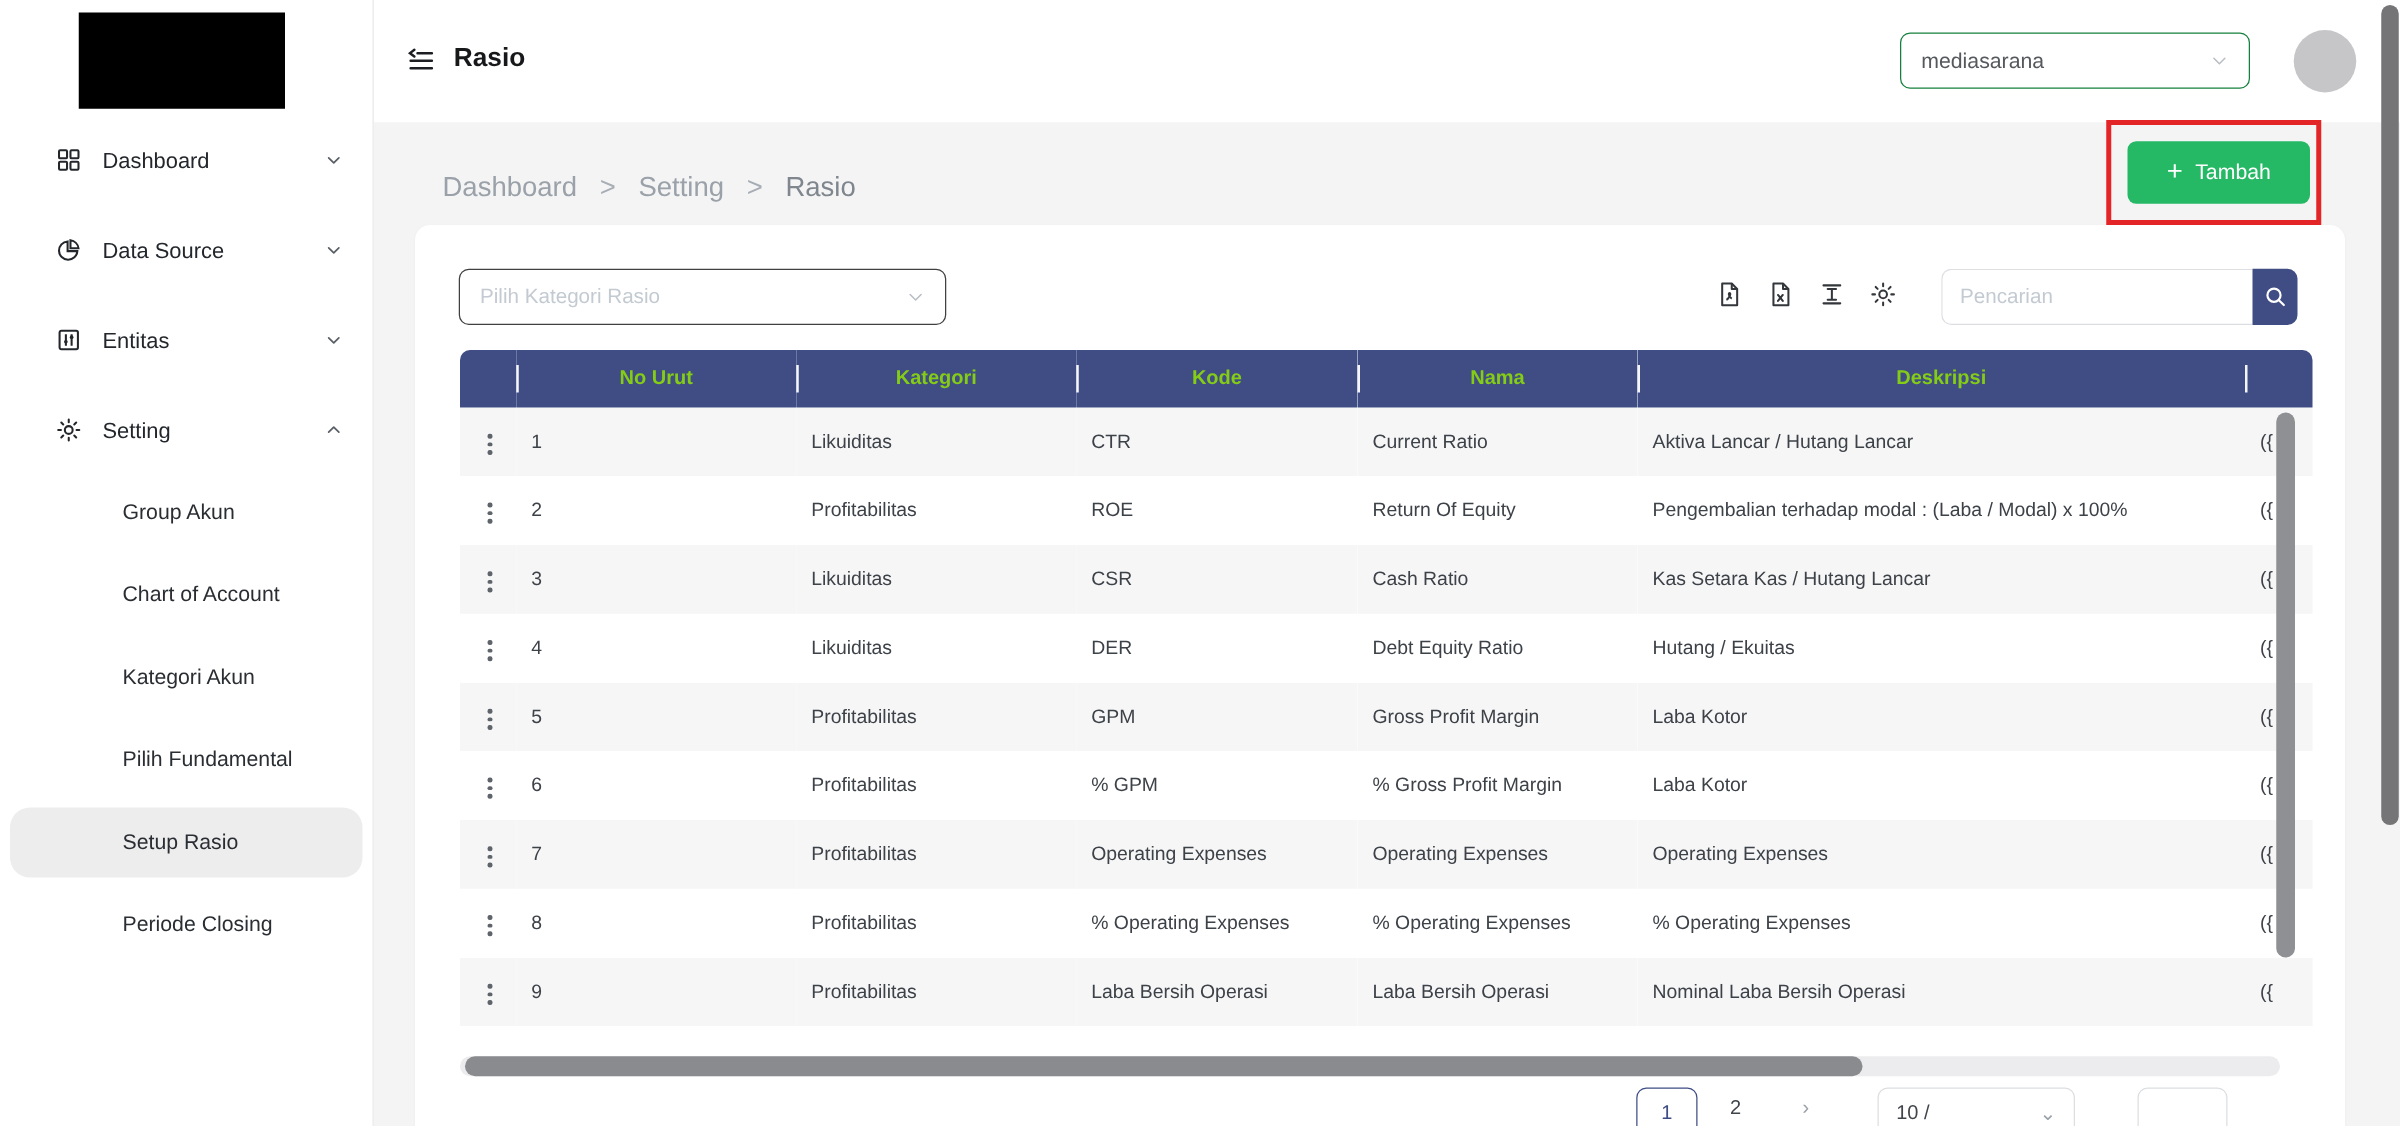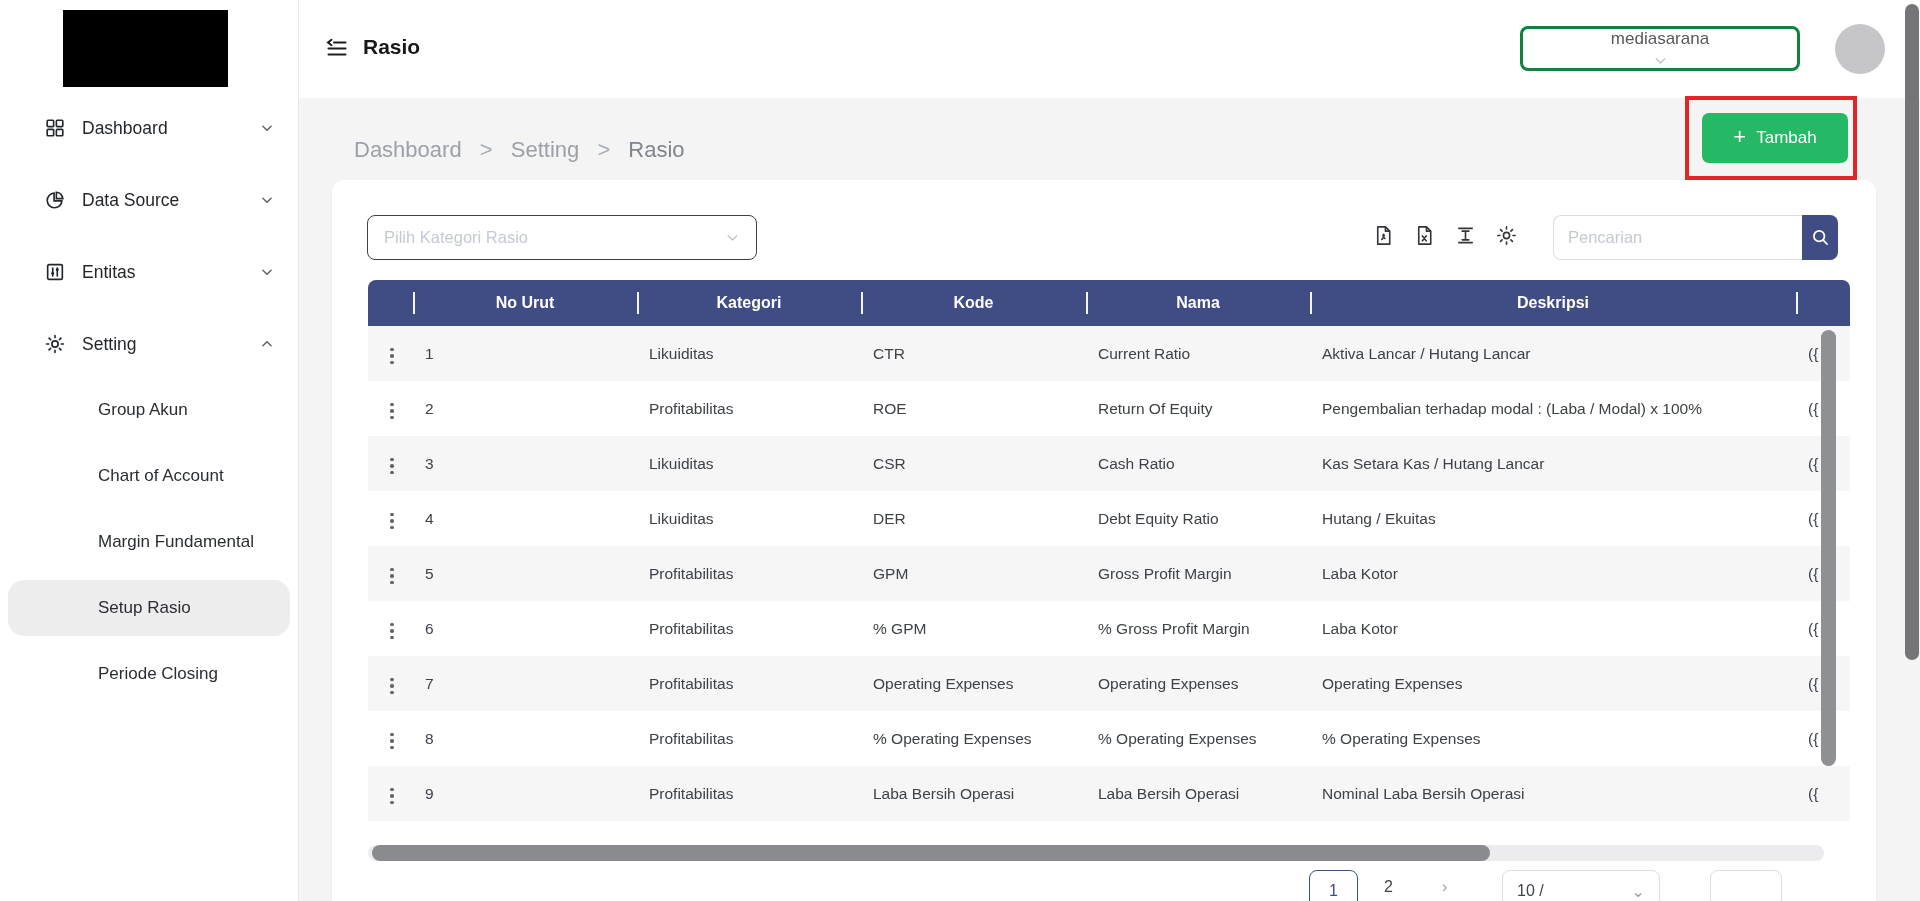--- a/index.html
+++ b/index.html
@@ -16,21 +16,21 @@
   .nav-item .chev { width:14px; height:14px; color:#5a5f66; }
   .sub { margin:-6px 8px 4px 8px; }
   .sub-item { display:flex; align-items:center; height:56px; margin-bottom:10px; padding-left:90px; font-size:17px; color:#2a2e33; border-radius:10px; cursor:pointer;text-align:center; }
   .sub-item.active { background:#ededee;border-radius:16px; }
 
   
   .main { position:absolute; left:299px; top:0; width:1621px; height:901px; }
   .topbar { position:absolute; left:0; top:0; width:100%; height:98px; background:#fff; }
   .fold { position:absolute; left:26px; top:37px; width:24px; height:24px; cursor:pointer; }
   .page-title { position:absolute; left:64px; top:35px; font-size:21px; font-weight:700; color:#17181a; }
-  .tenant-select { position:absolute; left:1221px; top:26px; width:280px; height:45px; background:#fff; border:3px solid #15803d; border-radius:8px; display:flex; align-items:center; padding:0 16px; cursor:pointer;flex-direction:column; }
+  .tenant-select { position:absolute; left:1221px; top:26px; width:280px; height:45px; background:#fff; border:1px solid #15803d; border-radius:8px; display:flex; align-items:center; padding:0 16px; cursor:pointer; }
   .tenant-select .tname { flex:1; font-size:17px; color:#55585d; }
   .avatar { position:absolute; left:1536px; top:24px; width:50px; height:50px; border-radius:50%; background:#c6c6c8; }
 
   .content { position:absolute; left:0; top:98px; width:100%; height:803px; background:#f4f4f5; }
   .breadcrumb { position:absolute; left:18px; top:39px; font-size:22px; color:#9aa1a9;margin-left:37px; }
   .breadcrumb .crumb { cursor:pointer; }
   .breadcrumb .sep { margin:0 12px; color:#a7adb4; }
   .breadcrumb .crumb.last { color:#7f868e; cursor:default; }
 
   .annotate-box { position:absolute; left:1386px; top:-2px; width:172px; height:84px; border:4px solid #e42527; z-index:9; pointer-events:none; }
@@ -42,21 +42,21 @@
   .cat-select { position:absolute; left:35px; top:35px; width:390px; height:45px; border:1px solid #404040; border-radius:8px; background:#fff; display:flex; align-items:center; padding:0 16px; cursor:pointer; }
   .cat-select .ph { flex:1; font-size:16.5px; color:#c4cad2; }
   .toolbar-icons { position:absolute; left:1040px; top:44px; display:flex; gap:18px; }
   .tool-icon { width:23px; height:23px; cursor:pointer; color:#33363b; }
   .search-group { position:absolute; left:1221px; top:35px; width:285px; height:45px; display:flex; }
   .search-input { flex:1; border:1px solid #dcdee1; border-right:none; border-radius:8px 0 0 8px; padding:0 14px; font-size:16.5px; font-family:"Liberation Sans",sans-serif; color:#7f1d1d; outline:none; }
   .search-input::placeholder { color:#c4cad2; }
   .search-btn { width:63px; border:none; background:#3f4d84; border-radius:0 8px 8px 0; cursor:pointer; display:flex; align-items:center; justify-content:center; }
 
   table.grid { position:absolute; left:36px; top:100px; width:1482px; border-collapse:collapse; table-layout:fixed; }
-  .grid thead th { background:#3f4d84; color:#ffffff; height:46px; font-size:16px; font-weight:600; position:relative; text-align:center; }
+  .grid thead th { background:#3f4d84; color:#84cc16; height:46px; font-size:16px; font-weight:600; position:relative; text-align:center; }
   .grid thead th:first-child { border-radius:8px 0 0 0; }
   .grid thead th:last-child { border-radius:0 8px 0 0; }
   .grid thead th.divl::before { content:""; position:absolute; left:0; top:12px; width:2px; height:22px; background:rgba(255,255,255,.95); }
   .grid td { height:55px; font-size:15.5px; color:#3d4248; padding-left:12px; white-space:nowrap; overflow:hidden; }
   .grid tr.odd td { background:#f6f6f7; }
   .grid tr.even td { background:#ffffff; }
   .kebab { display:inline-flex; flex-direction:column; gap:3px; padding:6px 10px; cursor:pointer; }
   .kebab i { width:3.5px; height:3.5px; border-radius:50%; background:#5f646b; }
   .col-act{width:45px;} .col-no{width:224px;} .col-kat{width:224px;} .col-kode{width:225px;} .col-nama{width:224px;} .col-desk{width:486px;} .col-ovf{width:54px;}
 
@@ -147,21 +147,22 @@
         <span class="chev">
             <svg viewBox="0 0 24 24" width="14" height="14" fill="none" stroke="#5a5f66" stroke-width="2.4" stroke-linecap="round" stroke-linejoin="round">
               <polyline points="5 15 12 8 19 15"></polyline>
             </svg>
           </span>
       </div>
 
       <div class="sub">
         <div class="sub-item">Group Akun</div>
         <div class="sub-item">Chart of Account</div>
-        <div class="sub-item">Margin Fundamental</div>
+        <div class="sub-item">Kategori Akun</div>
+        <div class="sub-item">Pilih Fundamental</div>
         <div class="sub-item active">Setup Rasio</div>
         <div class="sub-item">Periode Closing</div>
       </div>
 
 
     </nav>
   </aside>
 
   <div class="main">
 

